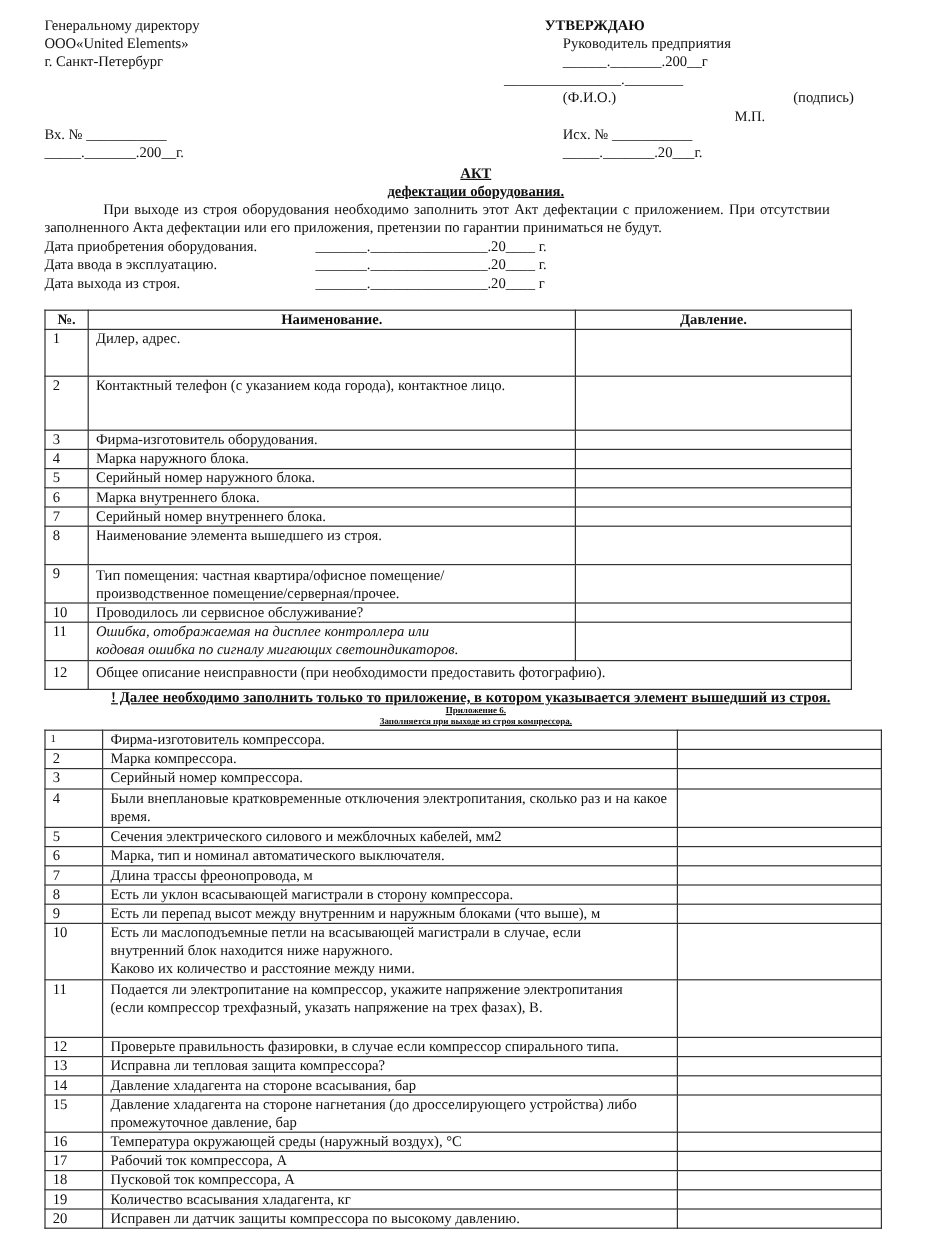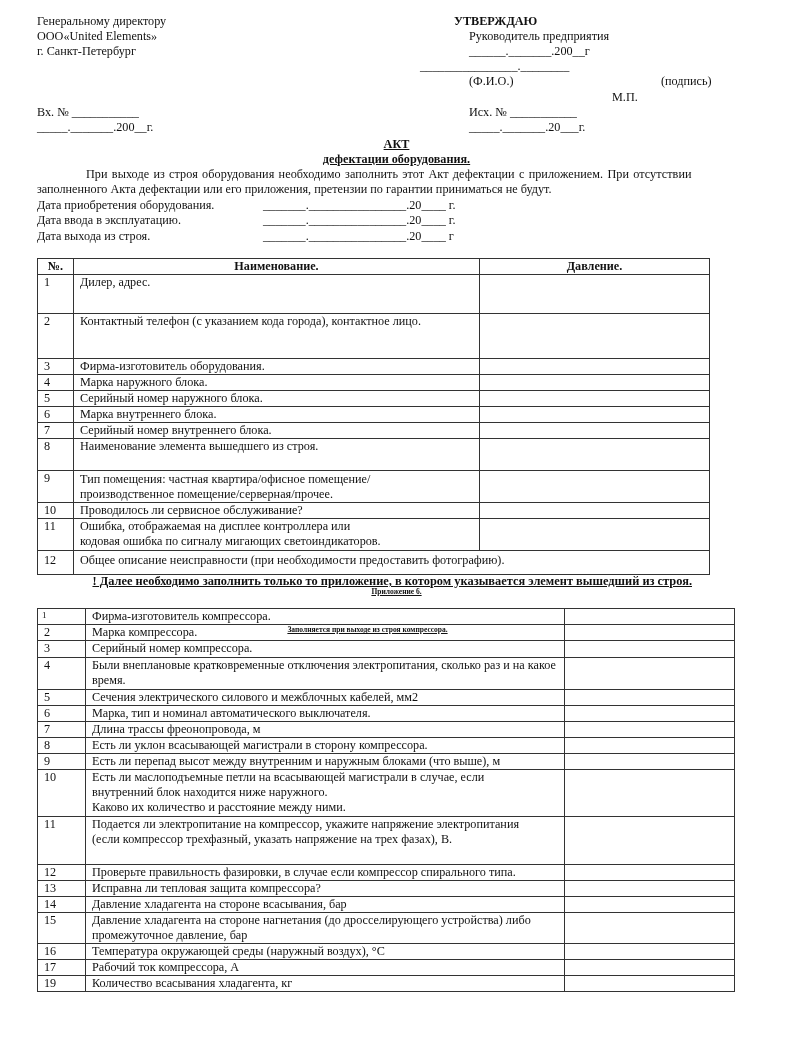--- a/index.html
+++ b/index.html
@@ -104,33 +104,33 @@
     <td style="padding-top:1px;padding-right:60px;">Тип помещения: частная квартира/офисное помещение/производственное помещение/серверная/прочее.</td>
     <td></td>
   </tr>
   <tr style="height:15px">
     <td>10</td>
     <td>Проводилось ли сервисное обслуживание?</td>
     <td></td>
   </tr>
   <tr style="height:32px">
     <td>11</td>
-    <td style="padding-right:88px;">Ошибка, отображаемая на дисплее контроллера или кодовая ошибка по сигналу мигающих светоиндикаторов.</td>
+    <td style="padding-right:88px;font-style:italic;">Ошибка, отображаемая на дисплее контроллера или кодовая ошибка по сигналу мигающих светоиндикаторов.</td>
     <td></td>
   </tr>
   <tr style="height:24px">
     <td style="padding-top:2px;">12</td>
     <td colspan="2" style="padding-top:2px;">Общее описание неисправности (при необходимости предоставить фотографию).</td>
   </tr>
 </tbody>
   </table>
 
 <div class="abs bold u c" style="left:0;width:692px;top:574px;font-size:12.4px;text-align:right;">! Далее необходимо заполнить только то приложение, в котором указывается элемент вышедший из строя.</div>
 <div class="abs bold u c" style="left:0;width:793px;top:587px;font-size:7.5px;line-height:9px;">Приложение 6.</div>
-<div class="abs bold c" style="left:0;width:735px;top:596px;font-size:7.5px;line-height:9px;margin-top:29px;">Заполняется при выходе из строя компрессора.</div>
+<div class="abs bold c" style="left:0;width:793px;top:596px;font-size:7.5px;line-height:9px;">Заполняется при выходе из строя компрессора.</div>
 
 <table id="t2">
   <colgroup>
       <col style="width:48px">
       <col style="width:479px">
       <col style="width:170px">
     </colgroup>
   <tbody>
       <tr style="height:15px">
     <td style="font-size:9px;line-height:12px;padding-left:4px;">1</td>
@@ -214,18 +214,28 @@
     <td>16</td>
     <td>Температура окружающей среды (наружный воздух), °С</td>
     <td></td>
   </tr>
   <tr style="height:15px">
     <td>17</td>
     <td>Рабочий ток компрессора, А</td>
     <td></td>
   </tr>
   <tr style="height:15px">
+    <td>18</td>
+    <td>Пусковой ток компрессора, А</td>
+    <td></td>
+  </tr>
+  <tr style="height:15px">
     <td>19</td>
     <td>Количество всасывания хладагента, кг</td>
     <td></td>
   </tr>
+  <tr style="height:15px">
+    <td>20</td>
+    <td>Исправен ли датчик защиты компрессора по высокому давлению.</td>
+    <td></td>
+  </tr>
 </tbody>
   </table>
 
 </body></html>

